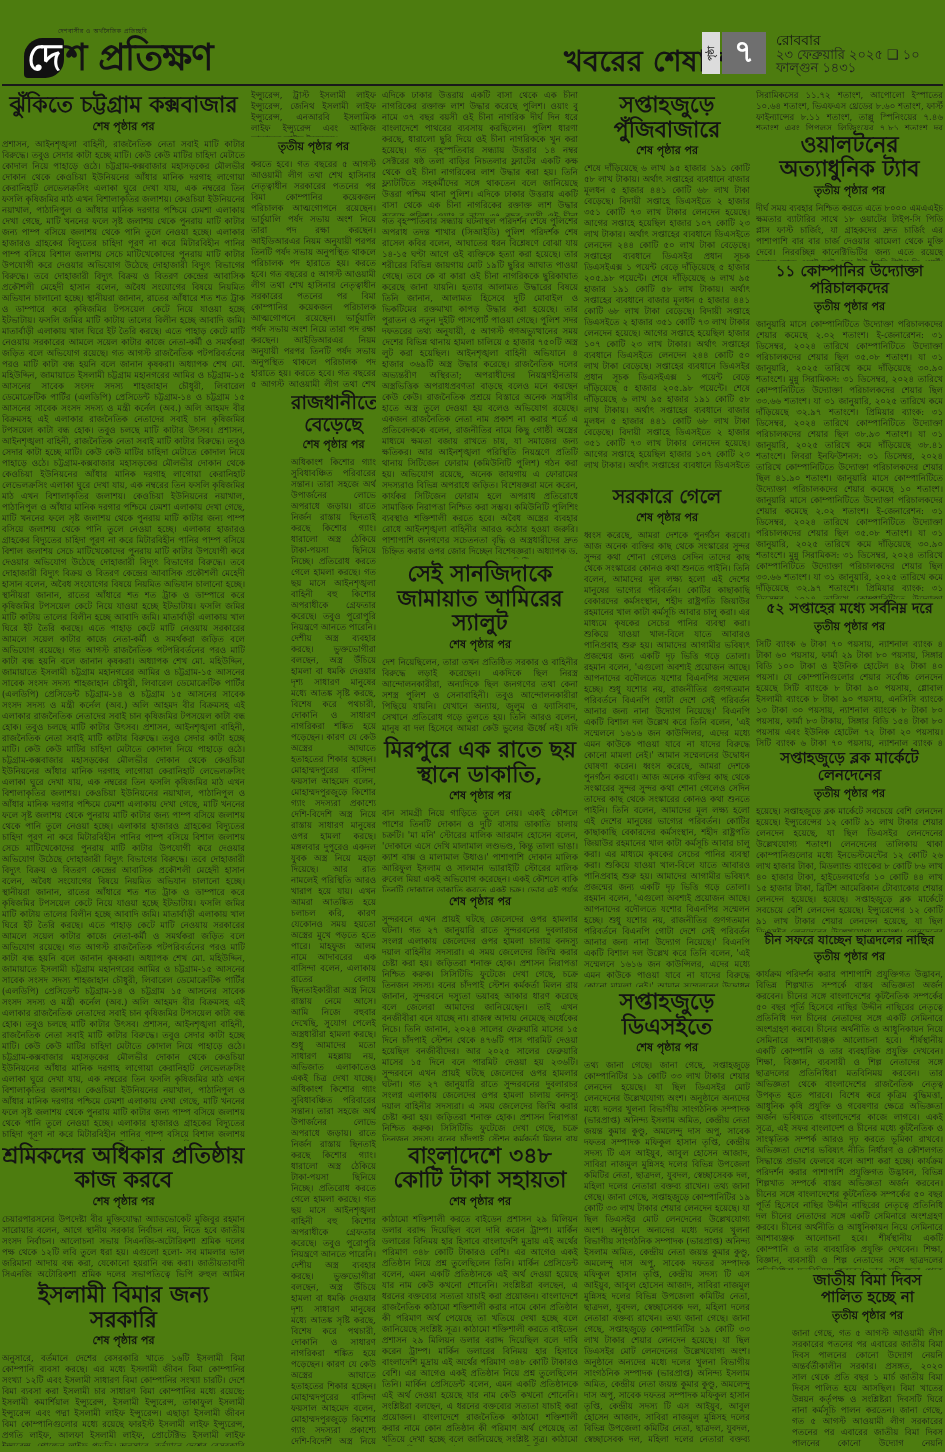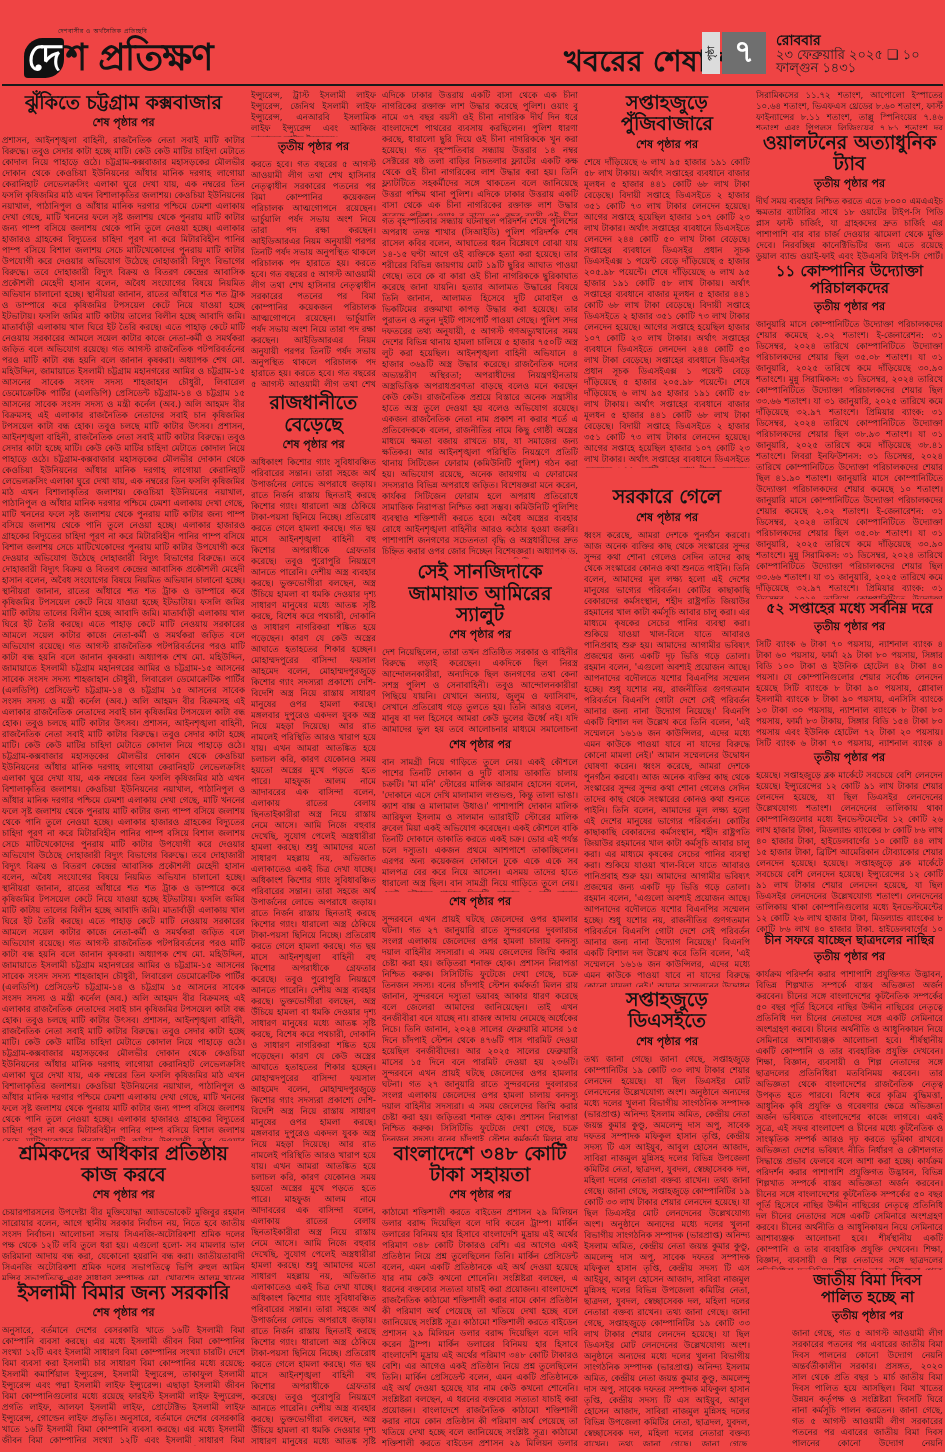--- a/index.html
+++ b/index.html
@@ -1,19 +1,19 @@
 <!DOCTYPE html>
 <html><head>
 <meta charset="utf-8">
 <style>
   html,body{margin:0;padding:0;background:#e9e7e2;}
   #page{
     position:relative;
     width:945px;height:1452px;
-    background:#ef4444;
+    background:#4d7c0f;
     color:#141414;
     font-family:"DejaVu Serif","Liberation Serif",serif;
     overflow:hidden;
     box-sizing:border-box;
     padding:0 2px;
   }
   
   #header{
     position:relative;
     height:86px;
@@ -51,38 +51,38 @@
   }
   #page-number-box{
     position:absolute;left:720px;top:32px;
     width:44px;height:42px;background:#6f6f6f;
     color:#fff;font-size:31px;font-weight:bold;
     display:flex;align-items:center;justify-content:center;
   }
   #date-block{
     position:absolute;left:774px;top:32px;width:169px;
   }
-  #date-block .day{font-weight:bold;font-size:14px;line-height:16px;}
+  #date-block .day{font-weight:normal;font-size:14px;line-height:16px;}
   #date-block .date{font-size:13px;line-height:13px;color:#222;}
   
   #body{
     display:flex;gap:6px;
     padding-top:4px;
     height:1360px;box-sizing:border-box;
   }
   .col{display:flex;flex-direction:column;overflow:hidden;}
   .col0{width:243px;}
   .col1{width:125px;}
   .col2{width:196px;}
   .col3{width:166px;}
   .col4{width:187px;}
   .article{overflow:hidden;box-sizing:border-box;padding-bottom:4px;}
   .article h2{
     margin:2px 0 0 0;text-align:center;font-weight:bold;
-    font-size:19px;line-height:1.12;
+    font-size:22px;line-height:1.12;
   }
   .article .cont{
     text-align:center;font-size:11px;font-weight:bold;
     margin:1px 0 2px 0;color:#111;
   }
   .article .body{
     font-size:8.6px;line-height:11px;text-align:justify;
     color:#1c1c1c;height:100%;
     word-break:break-word;
   }
@@ -129,39 +129,40 @@
         </div>
       </div>
     <div class="col col1">
         <div class="article" style="height: 47px;">
           <div class="body">ইন্স্যুরেন্স, ট্রাস্ট ইসলামী লাইফ ইন্স্যুরেন্স, জেনিথ ইসলামী লাইফ ইন্স্যুরেন্স, এনআরবি ইসলামিক লাইফ ইন্স্যুরেন্স এবং আকিজ তাকাফুল লাইফ ইন্স্যুরেন্স।</div>
         </div>
         <div class="article" style="height: 255px;">
           <div class="cont">তৃতীয় পৃষ্ঠার পর</div>
           <div class="body">করতে হবে। গত বছরের ৫ আগস্ট আওয়ামী লীগ তথা শেখ হাসিনার নেতৃত্বাধীন সরকারের পতনের পর বিমা কোম্পানির কয়েকজন পরিচালক আত্মগোপনে রয়েছেন। ভার্চুয়ালি পর্ষদ সভায় অংশ নিয়ে তারা পদ রক্ষা করছেন। আইডিআরএর নিয়ম অনুযায়ী পরপর তিনটি পর্ষদ সভায় অনুপস্থিত থাকলে পরিচালক পদ হারাতে হয়। করতে হবে। গত বছরের ৫ আগস্ট আওয়ামী লীগ তথা শেখ হাসিনার নেতৃত্বাধীন সরকারের পতনের পর বিমা কোম্পানির কয়েকজন পরিচালক আত্মগোপনে রয়েছেন। ভার্চুয়ালি পর্ষদ সভায় অংশ নিয়ে তারা পদ রক্ষা করছেন। আইডিআরএর নিয়ম অনুযায়ী পরপর তিনটি পর্ষদ সভায় অনুপস্থিত থাকলে পরিচালক পদ হারাতে হয়। করতে হবে। গত বছরের ৫ আগস্ট আওয়ামী লীগ তথা শেখ হাসিনার নেতৃত্বাধীন সরকারের পতনের পর বিমা কোম্পানির কয়েকজন পরিচালক আত্মগোপনে রয়েছেন। ভার্চুয়ালি পর্ষদ সভায় অংশ নিয়ে তারা পদ রক্ষা করছেন। আইডিআরএর নিয়ম অনুযায়ী পরপর তিনটি পর্ষদ সভায় অনুপস্থিত থাকলে পরিচালক পদ হারাতে হয়।</div>
         </div>
-        <div class="article" style="height: 1062px;">
+        <div class="article" style="height: 1062px; margin-left: 40px;">
           <h2 style="font-size: 19px;">রাজধানীতে বেড়েছে</h2>
           <div class="cont">শেষ পৃষ্ঠার পর</div>
           <div class="body">অধিকাংশ কিশোর গ্যাং সুবিধাবঞ্চিত পরিবারের সন্তান। তারা সহজে অর্থ উপার্জনের লোভে অপরাধে জড়ায়। রাতে নির্জন রাস্তায় ছিনতাই করছে কিশোর গ্যাং। ধারালো অস্ত্র ঠেকিয়ে টাকা-পয়সা ছিনিয়ে নিচ্ছে। প্রতিরোধ করতে গেলে হামলা করছে। গত ছয় মাসে আইনশৃঙ্খলা বাহিনী বহু কিশোর অপরাধীকে গ্রেফতার করেছে। তবুও পুরোপুরি নিয়ন্ত্রণে আনতে পারেনি। দেশীয় অস্ত্র ব্যবহার করছে। ভুক্তভোগীরা বলছেন, অস্ত্র উঁচিয়ে হামলা বা ধমকি দেওয়ার দৃশ্য সাধারণ মানুষের মধ্যে আতঙ্ক সৃষ্টি করছে, বিশেষ করে পথচারী, দোকানি ও সাধারণ নাগরিকরা শঙ্কিত হয়ে পড়েছেন। কারণ যে কেউ অস্ত্রের আঘাতে হতাহতের শিকার হচ্ছেন। মোহাম্মদপুরের বাসিন্দা ফয়সাল আহমেদ বলেন, মোহাম্মদপুরজুড়ে কিশোর গ্যাং সদস্যরা প্রকাশ্যে দেশি-বিদেশি অস্ত্র নিয়ে রাস্তায় সাধারণ মানুষের ওপর হামলা করছে। মঙ্গলবার দুপুরেও একদল যুবক অস্ত্র নিয়ে মহড়া দিয়েছে। আর রাত নামলেই পরিস্থিতি আরও খারাপ হয়ে যায়। এখন আমরা আতঙ্কিত হয়ে চলাচল করি, কারণ যেকোনও সময় হয়তো অস্ত্রের মুখে পড়তে হতে পারে। মাহফুজ আলম নামে আদাবরের এক বাসিন্দা বলেন, এলাকায় রাতের বেলায় ছিনতাইকারীরা অস্ত্র নিয়ে রাস্তায় নেমে আসে। আমি নিজে বহুবার দেখেছি, সুযোগ পেলেই অস্ত্রধারীরা হামলা করছে। শুধু আমাদের মতো সাধারণ মহল্লায় নয়, অভিজাত এলাকাতেও একই চিত্র দেখা যাচ্ছে। অধিকাংশ কিশোর গ্যাং সুবিধাবঞ্চিত পরিবারের সন্তান। তারা সহজে অর্থ উপার্জনের লোভে অপরাধে জড়ায়। রাতে নির্জন রাস্তায় ছিনতাই করছে কিশোর গ্যাং। ধারালো অস্ত্র ঠেকিয়ে টাকা-পয়সা ছিনিয়ে নিচ্ছে। প্রতিরোধ করতে গেলে হামলা করছে। গত ছয় মাসে আইনশৃঙ্খলা বাহিনী বহু কিশোর অপরাধীকে গ্রেফতার করেছে। তবুও পুরোপুরি নিয়ন্ত্রণে আনতে পারেনি। দেশীয় অস্ত্র ব্যবহার করছে। ভুক্তভোগীরা বলছেন, অস্ত্র উঁচিয়ে হামলা বা ধমকি দেওয়ার দৃশ্য সাধারণ মানুষের মধ্যে আতঙ্ক সৃষ্টি করছে, বিশেষ করে পথচারী, দোকানি ও সাধারণ নাগরিকরা শঙ্কিত হয়ে পড়েছেন। কারণ যে কেউ অস্ত্রের আঘাতে হতাহতের শিকার হচ্ছেন। মোহাম্মদপুরের বাসিন্দা ফয়সাল আহমেদ বলেন, মোহাম্মদপুরজুড়ে কিশোর গ্যাং সদস্যরা প্রকাশ্যে দেশি-বিদেশি অস্ত্র নিয়ে রাস্তায় সাধারণ মানুষের ওপর হামলা করছে। মঙ্গলবার দুপুরেও একদল যুবক অস্ত্র নিয়ে মহড়া দিয়েছে। আর রাত নামলেই পরিস্থিতি আরও খারাপ হয়ে যায়। এখন আমরা আতঙ্কিত হয়ে চলাচল করি, কারণ যেকোনও সময় হয়তো অস্ত্রের মুখে পড়তে হতে পারে। মাহফুজ আলম নামে আদাবরের এক বাসিন্দা বলেন, এলাকায় রাতের বেলায় ছিনতাইকারীরা অস্ত্র নিয়ে রাস্তায় নেমে আসে। আমি নিজে বহুবার দেখেছি, সুযোগ পেলেই অস্ত্রধারীরা হামলা করছে। শুধু আমাদের মতো সাধারণ মহল্লায় নয়, অভিজাত এলাকাতেও একই চিত্র দেখা যাচ্ছে। অধিকাংশ কিশোর গ্যাং সুবিধাবঞ্চিত পরিবারের সন্তান। তারা সহজে অর্থ উপার্জনের লোভে অপরাধে জড়ায়। রাতে নির্জন রাস্তায় ছিনতাই করছে কিশোর গ্যাং। ধারালো অস্ত্র ঠেকিয়ে টাকা-পয়সা ছিনিয়ে নিচ্ছে। প্রতিরোধ করতে গেলে হামলা করছে। গত ছয় মাসে আইনশৃঙ্খলা বাহিনী বহু কিশোর অপরাধীকে গ্রেফতার করেছে। তবুও পুরোপুরি নিয়ন্ত্রণে আনতে পারেনি। দেশীয় অস্ত্র ব্যবহার করছে। ভুক্তভোগীরা বলছেন, অস্ত্র উঁচিয়ে হামলা বা ধমকি দেওয়ার দৃশ্য সাধারণ মানুষের মধ্যে আতঙ্ক সৃষ্টি করছে, বিশেষ করে পথচারী, দোকানি ও সাধারণ নাগরিকরা শঙ্কিত হয়ে পড়েছেন। কারণ যে কেউ অস্ত্রের আঘাতে হতাহতের শিকার হচ্ছেন। মোহাম্মদপুরের বাসিন্দা ফয়সাল আহমেদ বলেন, মোহাম্মদপুরজুড়ে কিশোর গ্যাং সদস্যরা প্রকাশ্যে দেশি-বিদেশি অস্ত্র নিয়ে রাস্তায় সাধারণ মানুষের ওপর হামলা করছে। মঙ্গলবার দুপুরেও একদল যুবক অস্ত্র নিয়ে মহড়া দিয়েছে। আর রাত নামলেই পরিস্থিতি আরও খারাপ হয়ে যায়। এখন আমরা আতঙ্কিত হয়ে চলাচল করি, কারণ যেকোনও সময় হয়তো অস্ত্রের মুখে পড়তে হতে পারে। মাহফুজ আলম নামে আদাবরের এক বাসিন্দা বলেন, এলাকায় রাতের বেলায় ছিনতাইকারীরা অস্ত্র নিয়ে রাস্তায় নেমে আসে। আমি নিজে বহুবার দেখেছি, সুযোগ পেলেই অস্ত্রধারীরা হামলা করছে। শুধু আমাদের মতো সাধারণ মহল্লায় নয়, অভিজাত এলাকাতেও একই চিত্র দেখা যাচ্ছে।</div>
         </div>
       </div>
     <div class="col col2">
         <div class="article" style="height: 127px;">
           <div class="body">এদিকে ঢাকার উত্তরায় একটি বাসা থেকে এক চীনা নাগরিকের রক্তাক্ত লাশ উদ্ধার করেছে পুলিশ। ওয়াং বু নামে ৩৭ বছর বয়সী ওই চীনা নাগরিক দীর্ঘ দিন ধরে বাংলাদেশে পাথরের ব্যবসায় করছিলেন। পুলিশ ধারণা করছে, ধারালো ছুরি দিয়ে ওই চীনা নাগরিককে খুন করা হয়েছে। গত বৃহস্পতিবার সন্ধ্যায় উত্তরার ১৪ নম্বর সেক্টরের ষষ্ঠ তলা বাড়ির নিচতলার ফ্ল্যাটের একটি কক্ষ থেকে ওই চীনা নাগরিকের লাশ উদ্ধার করা হয়। তিনি ফ্ল্যাটটিতে সহকর্মীদের সঙ্গে থাকতেন বলে জানিয়েছে উত্তরা পশ্চিম থানা পুলিশ। এদিকে ঢাকার উত্তরায় একটি বাসা থেকে এক চীনা নাগরিকের রক্তাক্ত লাশ উদ্ধার করেছে পুলিশ। ওয়াং বু নামে ৩৭ বছর বয়সী ওই চীনা নাগরিক দীর্ঘ দিন ধরে বাংলাদেশে পাথরের ব্যবসায় করছিলেন। পুলিশ ধারণা করছে, ধারালো ছুরি দিয়ে ওই চীনা নাগরিককে খুন করা হয়েছে। গত বৃহস্পতিবার সন্ধ্যায় উত্তরার ১৪ নম্বর সেক্টরের ষষ্ঠ তলা বাড়ির নিচতলার ফ্ল্যাটের একটি কক্ষ থেকে ওই চীনা নাগরিকের লাশ উদ্ধার করা হয়। তিনি ফ্ল্যাটটিতে সহকর্মীদের সঙ্গে থাকতেন বলে জানিয়েছে উত্তরা পশ্চিম থানা পুলিশ।</div>
         </div>
         <div class="article" style="height: 345px;">
           <div class="body">গত বৃহস্পতিবার সন্ধ্যায় ঘটনাস্থল পরিদর্শন শেষে পুলিশের অপরাধ তদন্ত শাখার (সিআইডি) পুলিশ পরিদর্শক শেষ রাসেল কবির বলেন, আঘাতের ধরন বিশ্লেষণে বোঝা যায় ১৪-১৫ ঘণ্টা আগে ওই ব্যক্তিকে হত্যা করা হয়েছে। তার শরীরের বিভিন্ন জায়গায় মোট ১৯টি ছুরির আঘাত পাওয়া গেছে। তবে কে বা কারা ওই চীনা নাগরিককে ছুরিকাঘাত করেছে জানা যায়নি। হত্যার আলামত উদ্ধারের বিষয়ে তিনি জানান, আলামত হিসেবে দুটি মোবাইল ও ভিকটিমের রক্তমাখা কাপড় উদ্ধার করা হয়েছে। তার পুরাতন ও নতুন দুইটি পাসপোর্ট পাওয়া গেছে। পুলিশ সদর দফতরের তথ্য অনুযায়ী, ৫ আগস্ট গণঅভ্যুত্থানের সময় দেশের বিভিন্ন থানায় হামলা চালিয়ে ৫ হাজার ৭৫০টি অস্ত্র লুট করা হয়েছিল। আইনশৃঙ্খলা বাহিনী অভিযানে ৪ হাজার ৩৬৯টি অস্ত্র উদ্ধার করেছে। রাজনৈতিক দলের অভ্যন্তরীণ অস্থিরতা; অপরাধীদের নিয়ন্ত্রণহীনতায় অস্ত্রভিত্তিক অপরাধপ্রবণতা বাড়ছে বলেও মনে করছেন কেউ কেউ। রাজনৈতিক প্রশ্রয়ে বিস্তারে অনেক সন্ত্রাসীর হাতে অস্ত্র তুলে দেওয়া হয় বলেও অভিযোগ রয়েছে। একজন রাজনৈতিক নেতা নাম প্রকাশ না করার শর্তে এ প্রতিবেদককে বলেন, রাজনীতির নামে কিছু গোষ্ঠী অস্ত্রের মাধ্যমে ক্ষমতা বজায় রাখতে চায়, যা সমাজের জন্য ক্ষতিকর। আর আইনশৃঙ্খলা পরিস্থিতি নিয়ন্ত্রণে প্রতিটি থানায় সিটিজেন ফোরাম (কমিউনিটি পুলিশ) গঠন করা হয়। অভিযোগ রয়েছে, অনেক জায়গায় এ ফোরামের সদস্যরাও বিভিন্ন অপরাধে জড়িত। বিশেষজ্ঞরা মনে করেন, কার্যকর সিটিজেন ফোরাম হলে অপরাধ প্রতিরোধে সামাজিক নিরাপত্তা নিশ্চিত করা সম্ভব। কমিউনিটি পুলিশিং ব্যবস্থাও শক্তিশালী করতে হবে। অবৈধ অস্ত্রের ব্যবহার রোধে আইনশৃঙ্খলা বাহিনীর আরও কঠোর হওয়া জরুরি। পাশাপাশি জনগণের সচেতনতা বৃদ্ধি ও অস্ত্রধারীদের দ্রুত চিহ্নিত করার ওপর জোর দিচ্ছেন বিশেষজ্ঞরা। অধ্যাপক ড. মোহাম্মদ ওমর ফারুক বলেন, থানা সিটিজেন ফোরামে অনেক ভুয়া ও অপরাধীরা জায়গা পেয়েছে। পুলিশের গ্যাং ও অবৈধ অস্ত্রধারীদের বিরুদ্ধে বিশেষ অভিযান পরিচালিত হচ্ছে। অস্ত্রের ব্যবহার বন্ধেও পদক্ষেপ নেওয়া হচ্ছে, যাতে অপরাধীদের দ্রুত আইনের আওতায় আনা যায়।</div>
         </div>
         <div class="article" style="height: 177px;">
           <h2>সেই সানজিদাকে জামায়াত আমিরের স্যালুট</h2>
           <div class="cont">শেষ পৃষ্ঠার পর</div>
           <div class="body">দেশ নিয়েছিলেন, তারা তখন প্রতিষ্ঠিত সরকার ও বাহিনীর বিরুদ্ধে লড়াই করেছেন। একদিকে ছিল নিরস্ত্র আন্দোলনকারীরা, অন্যদিকে ছিল জনগণের তথা কেনা সশস্ত্র পুলিশ ও সেনাবাহিনী। তবুও আন্দোলনকারীরা পিছিয়ে যায়নি। যেখানে অন্যায়, জুলুম ও ফ্যাসিবাদ, সেখানে প্রতিরোধ গড়ে তুলতে হয়। তিনি আরও বলেন, মানুষ বা দল হিসেবে আমরা কেউ ভুলের ঊর্ধ্বে নই। যদি আমাদের ভুল হয় তবে আলোচনার মাধ্যমে সমালোচনা করুন। দেশ নিয়েছিলেন, তারা তখন প্রতিষ্ঠিত সরকার ও বাহিনীর বিরুদ্ধে লড়াই করেছেন। একদিকে ছিল নিরস্ত্র আন্দোলনকারীরা, অন্যদিকে ছিল জনগণের তথা কেনা সশস্ত্র পুলিশ ও সেনাবাহিনী। তবুও আন্দোলনকারীরা পিছিয়ে যায়নি। যেখানে অন্যায়, জুলুম ও ফ্যাসিবাদ, সেখানে প্রতিরোধ গড়ে তুলতে হয়। তিনি আরও বলেন, মানুষ বা দল হিসেবে আমরা কেউ ভুলের ঊর্ধ্বে নই। যদি আমাদের ভুল হয় তবে আলোচনার মাধ্যমে সমালোচনা করুন।</div>
         </div>
         <div class="article" style="height: 158px;">
+          <h2>মিরপুরে এক রাতে ছয় স্থানে ডাকাতি,</h2>
           <div class="cont">শেষ পৃষ্ঠার পর</div>
           <div class="body">বান সামগ্রী নিয়ে গাড়িতে তুলে নেয়। একই কৌশলে পাশের তিনটি দোকান ও দুটি বাসায় ডাকাতি চালায় চক্রটি। 'মা মনি' স্টোরের মালিক আরমান হোসেন বলেন, 'দোকানে এসে দেখি মালামাল লণ্ডভণ্ড, কিন্তু তালা ভাঙা। ক্যাশ বাক্স ও মালামাল উধাও।' পাশাপাশি দোকান মালিক আরিফুল ইসলাম ও সালমান ভ্যারাইটি স্টোরের মালিক রুবেল মিয়া একই অভিযোগ করেছেন। একই কৌশলে বাকি তিনটি দোকানে ডাকাতি করতে একই চক্র। ভোর এই পর্যন্ত চলে দস্যুতা। একজন প্রথমে আশপাশে তাকাচ্ছিলেন। এরপর অন্য কয়েকজন দোকানে ঢুকে একে একে সব মালপত্র বের করে নিয়ে আসেন। এসময় তাদের হাতে ধারালো অস্ত্র ছিল। বান সামগ্রী নিয়ে গাড়িতে তুলে নেয়। একই কৌশলে পাশের তিনটি দোকান ও দুটি বাসায় ডাকাতি চালায় চক্রটি। 'মা মনি' স্টোরের মালিক আরমান হোসেন বলেন, 'দোকানে এসে দেখি মালামাল লণ্ডভণ্ড, কিন্তু তালা ভাঙা। ক্যাশ বাক্স ও মালামাল উধাও।' পাশাপাশি দোকান মালিক আরিফুল ইসলাম ও সালমান ভ্যারাইটি স্টোরের মালিক রুবেল মিয়া একই অভিযোগ করেছেন। একই কৌশলে বাকি তিনটি দোকানে ডাকাতি করতে একই চক্র। ভোর এই পর্যন্ত চলে দস্যুতা। একজন প্রথমে আশপাশে তাকাচ্ছিলেন। এরপর অন্য কয়েকজন দোকানে ঢুকে একে একে সব মালপত্র বের করে নিয়ে আসেন। এসময় তাদের হাতে ধারালো অস্ত্র ছিল।</div>
         </div>
         <div class="article" style="height: 250px;">
           <div class="cont">শেষ পৃষ্ঠার পর</div>
           <div class="body">সুন্দরবনে এখন প্রায়ই ঘটছে জেলেদের ওপর হামলার ঘটনা। গত ২৭ জানুয়ারি রাতে সুন্দরবনের দুবলারচর সংলগ্ন এলাকায় জেলেদের ওপর হামলা চালায় বনদস্যু দয়াল বাহিনীর সদস্যরা। এ সময় জেলেদের জিম্মি করার চেষ্টা করা হয়। জড়িতরা শনাক্ত হোক। প্রশাসন নিরাপত্তা নিশ্চিত করুক। সিসিটিভি ফুটেজে দেখা গেছে, চক্রে তিনজন সদস্য। বনের চাঁদপাই স্টেশন কর্মকর্তা মিলন রায় জানান, সুন্দরবনে দস্যুতা ভয়াবহ আকার ধারণ করেছে বলে জেলেরা আমাদের জানিয়েছেন। তাই এখন বনজীবীরা বনে যাচ্ছে না। রাজস্ব আদায় নেমেছে অর্ধেকের নিচে। তিনি জানান, ২০২৪ সালের ফেব্রুয়ারি মাসের ১৫ দিনে চাঁদপাই স্টেশন থেকে ৪৭৬টি পাস পারমিট দেওয়া হয়েছিল বনজীবীদের। আর ২০২৫ সালের ফেব্রুয়ারি মাসের ১৫ দিনে বনে পারমিট দেওয়া হয় ২৩৬টি। সুন্দরবনে এখন প্রায়ই ঘটছে জেলেদের ওপর হামলার ঘটনা। গত ২৭ জানুয়ারি রাতে সুন্দরবনের দুবলারচর সংলগ্ন এলাকায় জেলেদের ওপর হামলা চালায় বনদস্যু দয়াল বাহিনীর সদস্যরা। এ সময় জেলেদের জিম্মি করার চেষ্টা করা হয়। জড়িতরা শনাক্ত হোক। প্রশাসন নিরাপত্তা নিশ্চিত করুক। সিসিটিভি ফুটেজে দেখা গেছে, চক্রে তিনজন সদস্য। বনের চাঁদপাই স্টেশন কর্মকর্তা মিলন রায় জানান, সুন্দরবনে দস্যুতা ভয়াবহ আকার ধারণ করেছে বলে জেলেরা আমাদের জানিয়েছেন। তাই এখন বনজীবীরা বনে যাচ্ছে না। রাজস্ব আদায় নেমেছে অর্ধেকের নিচে। তিনি জানান, ২০২৪ সালের ফেব্রুয়ারি মাসের ১৫ দিনে চাঁদপাই স্টেশন থেকে ৪৭৬টি পাস পারমিট দেওয়া হয়েছিল বনজীবীদের। আর ২০২৫ সালের ফেব্রুয়ারি মাসের ১৫ দিনে বনে পারমিট দেওয়া হয় ২৩৬টি।</div>
         </div>
         <div class="article" style="height: 307px;">
           <h2>বাংলাদেশে ৩৪৮ কোটি টাকা সহায়তা</h2>
           <div class="cont">শেষ পৃষ্ঠার পর</div>
@@ -198,20 +199,21 @@
           <h2 style="font-size: 15px;">১১ কোম্পানির উদ্যোক্তা পরিচালকদের</h2>
           <div class="cont">তৃতীয় পৃষ্ঠার পর</div>
           <div class="body">জানুয়ারি মাসে কোম্পানিটিতে উদ্যোক্তা পরিচালকদের শেয়ার কমেছে ২.০২ শতাংশ। ই-জেনারেশন: ৩১ ডিসেম্বর, ২০২৪ তারিখে কোম্পানিটিতে উদ্যোক্তা পরিচালকদের শেয়ার ছিল ৩৫.০৮ শতাংশ। যা ৩১ জানুয়ারি, ২০২৫ তারিখে কমে দাঁড়িয়েছে ৩০.৯০ শতাংশে। মুন্নু সিরামিকস: ৩১ ডিসেম্বর, ২০২৪ তারিখে কোম্পানিটিতে উদ্যোক্তা পরিচালকদের শেয়ার ছিল ৩৩.৬৬ শতাংশ। যা ৩১ জানুয়ারি, ২০২৫ তারিখে কমে দাঁড়িয়েছে ৩২.৯৭ শতাংশে। প্রিমিয়ার ব্যাংক: ৩১ ডিসেম্বর, ২০২৪ তারিখে কোম্পানিটিতে উদ্যোক্তা পরিচালকদের শেয়ার ছিল ৩৮.৯৩ শতাংশ। যা ৩১ জানুয়ারি, ২০২৫ তারিখে কমে দাঁড়িয়েছে ৩৮.৪১ শতাংশে। লিবরা ইনফিউশনস: ৩১ ডিসেম্বর, ২০২৪ তারিখে কোম্পানিটিতে উদ্যোক্তা পরিচালকদের শেয়ার ছিল ৪১.৯০ শতাংশ। জানুয়ারি মাসে কোম্পানিটিতে উদ্যোক্তা পরিচালকদের শেয়ার কমেছে ১০ শতাংশ। জানুয়ারি মাসে কোম্পানিটিতে উদ্যোক্তা পরিচালকদের শেয়ার কমেছে ২.০২ শতাংশ। ই-জেনারেশন: ৩১ ডিসেম্বর, ২০২৪ তারিখে কোম্পানিটিতে উদ্যোক্তা পরিচালকদের শেয়ার ছিল ৩৫.০৮ শতাংশ। যা ৩১ জানুয়ারি, ২০২৫ তারিখে কমে দাঁড়িয়েছে ৩০.৯০ শতাংশে। মুন্নু সিরামিকস: ৩১ ডিসেম্বর, ২০২৪ তারিখে কোম্পানিটিতে উদ্যোক্তা পরিচালকদের শেয়ার ছিল ৩৩.৬৬ শতাংশ। যা ৩১ জানুয়ারি, ২০২৫ তারিখে কমে দাঁড়িয়েছে ৩২.৯৭ শতাংশে। প্রিমিয়ার ব্যাংক: ৩১ ডিসেম্বর, ২০২৪ তারিখে কোম্পানিটিতে উদ্যোক্তা পরিচালকদের শেয়ার ছিল ৩৮.৯৩ শতাংশ। যা ৩১ জানুয়ারি, ২০২৫ তারিখে কমে দাঁড়িয়েছে ৩৮.৪১ শতাংশে। লিবরা ইনফিউশনস: ৩১ ডিসেম্বর, ২০২৪ তারিখে কোম্পানিটিতে উদ্যোক্তা পরিচালকদের শেয়ার ছিল ৪১.৯০ শতাংশ। জানুয়ারি মাসে কোম্পানিটিতে উদ্যোক্তা পরিচালকদের শেয়ার কমেছে ১০ শতাংশ।</div>
         </div>
         <div class="article" style="height: 150px;">
           <h2 style="font-size: 14px;">৫২ সপ্তাহের মধ্যে সর্বনিম্ন দরে</h2>
           <div class="cont">তৃতীয় পৃষ্ঠার পর</div>
           <div class="body">সিটি ব্যাংক ৬ টাকা ৭০ পয়সায়, ন্যাশনাল ব্যাংক ৪ টাকা ৬০ পয়সায়, ফার্মা ২৯ টাকা ৮০ পয়সায়, সিঙ্গার বিডি ১০০ টাকা ও ইউনিক হোটেল ৪২ টাকা ৪০ পয়সা। যে কোম্পানিগুলোর শেয়ার সর্বোচ্চ লেনদেন হয়েছে সিটি ব্যাংকে ৮ টাকা ৯০ পয়সায়, গ্লোবাল ইসলামী ব্যাংকে ৮ টাকা ৯০ পয়সায়, এনসিসি ব্যাংকে ১৩ টাকা ৩০ পয়সায়, ন্যাশনাল ব্যাংকে ৮ টাকা ৮০ পয়সায়, ফার্মা ৮৩ টাকায়, সিঙ্গার বিডি ১৫৪ টাকা ৮০ পয়সায় এবং ইউনিক হোটেল ৭২ টাকা ২০ পয়সায়। সিটি ব্যাংক ৬ টাকা ৭০ পয়সায়, ন্যাশনাল ব্যাংক ৪ টাকা ৬০ পয়সায়, ফার্মা ২৯ টাকা ৮০ পয়সায়, সিঙ্গার বিডি ১০০ টাকা ও ইউনিক হোটেল ৪২ টাকা ৪০ পয়সা। যে কোম্পানিগুলোর শেয়ার সর্বোচ্চ লেনদেন হয়েছে সিটি ব্যাংকে ৮ টাকা ৯০ পয়সায়, গ্লোবাল ইসলামী ব্যাংকে ৮ টাকা ৯০ পয়সায়, এনসিসি ব্যাংকে ১৩ টাকা ৩০ পয়সায়, ন্যাশনাল ব্যাংকে ৮ টাকা ৮০ পয়সায়, ফার্মা ৮৩ টাকায়, সিঙ্গার বিডি ১৫৪ টাকা ৮০ পয়সায় এবং ইউনিক হোটেল ৭২ টাকা ২০ পয়সায়।</div>
         </div>
         <div class="article" style="height: 185px;">
+          <h2 style="font-size: 15px;">সপ্তাহজুড়ে ব্লক মার্কেটে লেনদেনের</h2>
           <div class="cont">তৃতীয় পৃষ্ঠার পর</div>
           <div class="body">হয়েছে। সপ্তাহজুড়ে ব্লক মার্কেটে সবচেয়ে বেশি লেনদেন হয়েছে। ইন্স্যুরেন্সের ১২ কোটি ৯১ লাখ টাকার শেয়ার লেনদেন হয়েছে, যা ছিল ডিএসইর লেনদেনের উল্লেখযোগ্য শতাংশ। লেনদেনের তালিকায় থাকা কোম্পানিগুলোর মধ্যে ইনভেস্টমেন্টের ১২ কোটি ২৬ লাখ হাজার টাকা, মিডল্যান্ড ব্যাংকের ৮ কোটি ৮৬ লাখ ৪০ হাজার টাকা, হাইডেলবার্গের ১০ কোটি ৪৪ লাখ ১৫ হাজার টাকা, ব্রিটিশ আমেরিকান টোব্যাকোর শেয়ার লেনদেন হয়েছে। হয়েছে। সপ্তাহজুড়ে ব্লক মার্কেটে সবচেয়ে বেশি লেনদেন হয়েছে। ইন্স্যুরেন্সের ১২ কোটি ৯১ লাখ টাকার শেয়ার লেনদেন হয়েছে, যা ছিল ডিএসইর লেনদেনের উল্লেখযোগ্য শতাংশ। লেনদেনের তালিকায় থাকা কোম্পানিগুলোর মধ্যে ইনভেস্টমেন্টের ১২ কোটি ২৬ লাখ হাজার টাকা, মিডল্যান্ড ব্যাংকের ৮ কোটি ৮৬ লাখ ৪০ হাজার টাকা, হাইডেলবার্গের ১০ কোটি ৪৪ লাখ ১৫ হাজার টাকা, ব্রিটিশ আমেরিকান টোব্যাকোর শেয়ার লেনদেন হয়েছে।</div>
         </div>
         <div class="article" style="height: 340px;">
           <h2 style="font-size: 12px;">চীন সফরে যাচ্ছেন ছাত্রদলের নাছির</h2>
           <div class="cont">তৃতীয় পৃষ্ঠার পর</div>
           <div class="body">কার্যক্রম পরিদর্শন করার পাশাপাশি প্রযুক্তিগত উদ্ভাবন, বিভিন্ন শিল্পখাত সম্পর্কে বাস্তব অভিজ্ঞতা অর্জন করবেন। চীনের সঙ্গে বাংলাদেশের কূটনৈতিক সম্পর্কের ৫০ বছর পূর্তি হিসেবে নাছির উদ্দীন নাছিরের নেতৃত্বে প্রতিনিধি দল চীনের নেতাদের সঙ্গে একটি সেমিনারে অংশগ্রহণ করবে। চীনের অর্থনীতি ও আধুনিকায়ন নিয়ে সেমিনারে আশাব্যঞ্জক আলোচনা হবে। শীর্ষস্থানীয় একটি কোম্পানি ও তার ব্যবহারিক প্রযুক্তি দেখবেন। শিক্ষা, বিজ্ঞান, ব্যবসায়ী ও শিল্প নেতাদের সঙ্গে ছাত্রদলের প্রতিনিধিরা মতবিনিময় করবেন। তার অভিজ্ঞতা থেকে বাংলাদেশের রাজনৈতিক নেতৃত্ব উপকৃত হতে পারবে। বিশেষ করে কৃত্রিম বুদ্ধিমত্তা, আধুনিক কৃষি প্রযুক্তি ও গবেষণার ক্ষেত্রে অভিজ্ঞতা অর্জন ভবিষ্যতে বাংলাদেশের কাজে লাগবে। একই সূত্রে, এই সফর বাংলাদেশ ও চীনের মধ্যে কূটনৈতিক ও সাংস্কৃতিক সম্পর্ক আরও দৃঢ় করতে ভূমিকা রাখবে। অভিজ্ঞতা দেশের ভবিষ্যৎ নীতি নির্ধারণ ও কৌশলগত সিদ্ধান্তে প্রভাব ফেলবে বলে আশা করা হচ্ছে। কার্যক্রম পরিদর্শন করার পাশাপাশি প্রযুক্তিগত উদ্ভাবন, বিভিন্ন শিল্পখাত সম্পর্কে বাস্তব অভিজ্ঞতা অর্জন করবেন। চীনের সঙ্গে বাংলাদেশের কূটনৈতিক সম্পর্কের ৫০ বছর পূর্তি হিসেবে নাছির উদ্দীন নাছিরের নেতৃত্বে প্রতিনিধি দল চীনের নেতাদের সঙ্গে একটি সেমিনারে অংশগ্রহণ করবে। চীনের অর্থনীতি ও আধুনিকায়ন নিয়ে সেমিনারে আশাব্যঞ্জক আলোচনা হবে। শীর্ষস্থানীয় একটি কোম্পানি ও তার ব্যবহারিক প্রযুক্তি দেখবেন। শিক্ষা, বিজ্ঞান, ব্যবসায়ী ও শিল্প নেতাদের সঙ্গে ছাত্রদলের প্রতিনিধিরা মতবিনিময় করবেন। তার অভিজ্ঞতা থেকে বাংলাদেশের রাজনৈতিক নেতৃত্ব উপকৃত হতে পারবে। বিশেষ করে কৃত্রিম বুদ্ধিমত্তা, আধুনিক কৃষি প্রযুক্তি ও গবেষণার ক্ষেত্রে অভিজ্ঞতা অর্জন ভবিষ্যতে বাংলাদেশের কাজে লাগবে। একই সূত্রে, এই সফর বাংলাদেশ ও চীনের মধ্যে কূটনৈতিক ও সাংস্কৃতিক সম্পর্ক আরও দৃঢ় করতে ভূমিকা রাখবে। অভিজ্ঞতা দেশের ভবিষ্যৎ নীতি নির্ধারণ ও কৌশলগত সিদ্ধান্তে প্রভাব ফেলবে বলে আশা করা হচ্ছে।</div>
         </div>
         <div class="article" style="height: 177px; margin-left: 36px;">
           <h2 style="font-size: 15px;">জাতীয় বিমা দিবস পালিত হচ্ছে না</h2>

